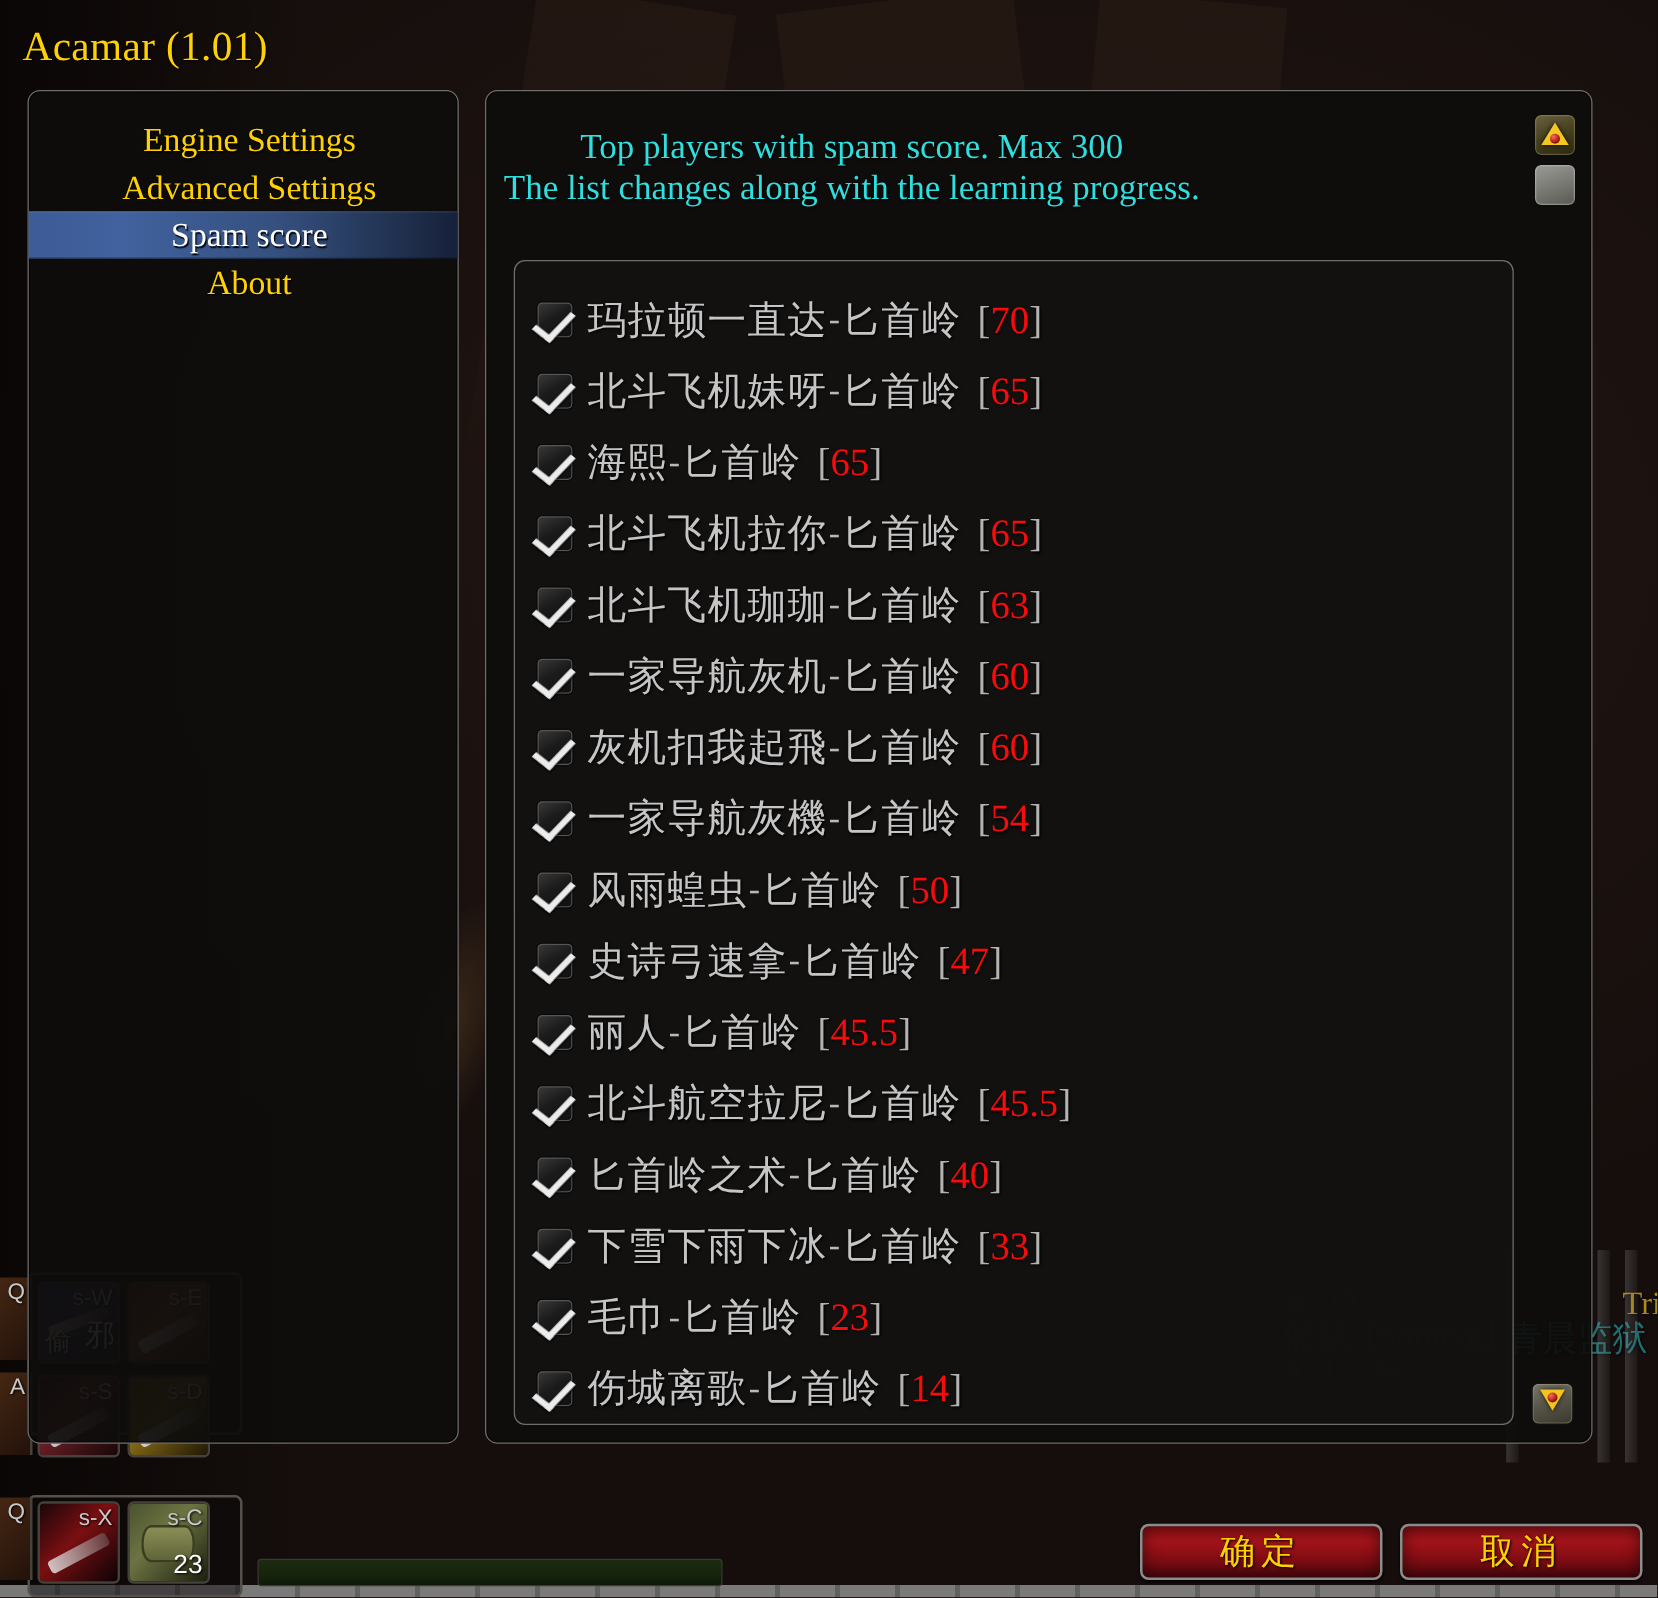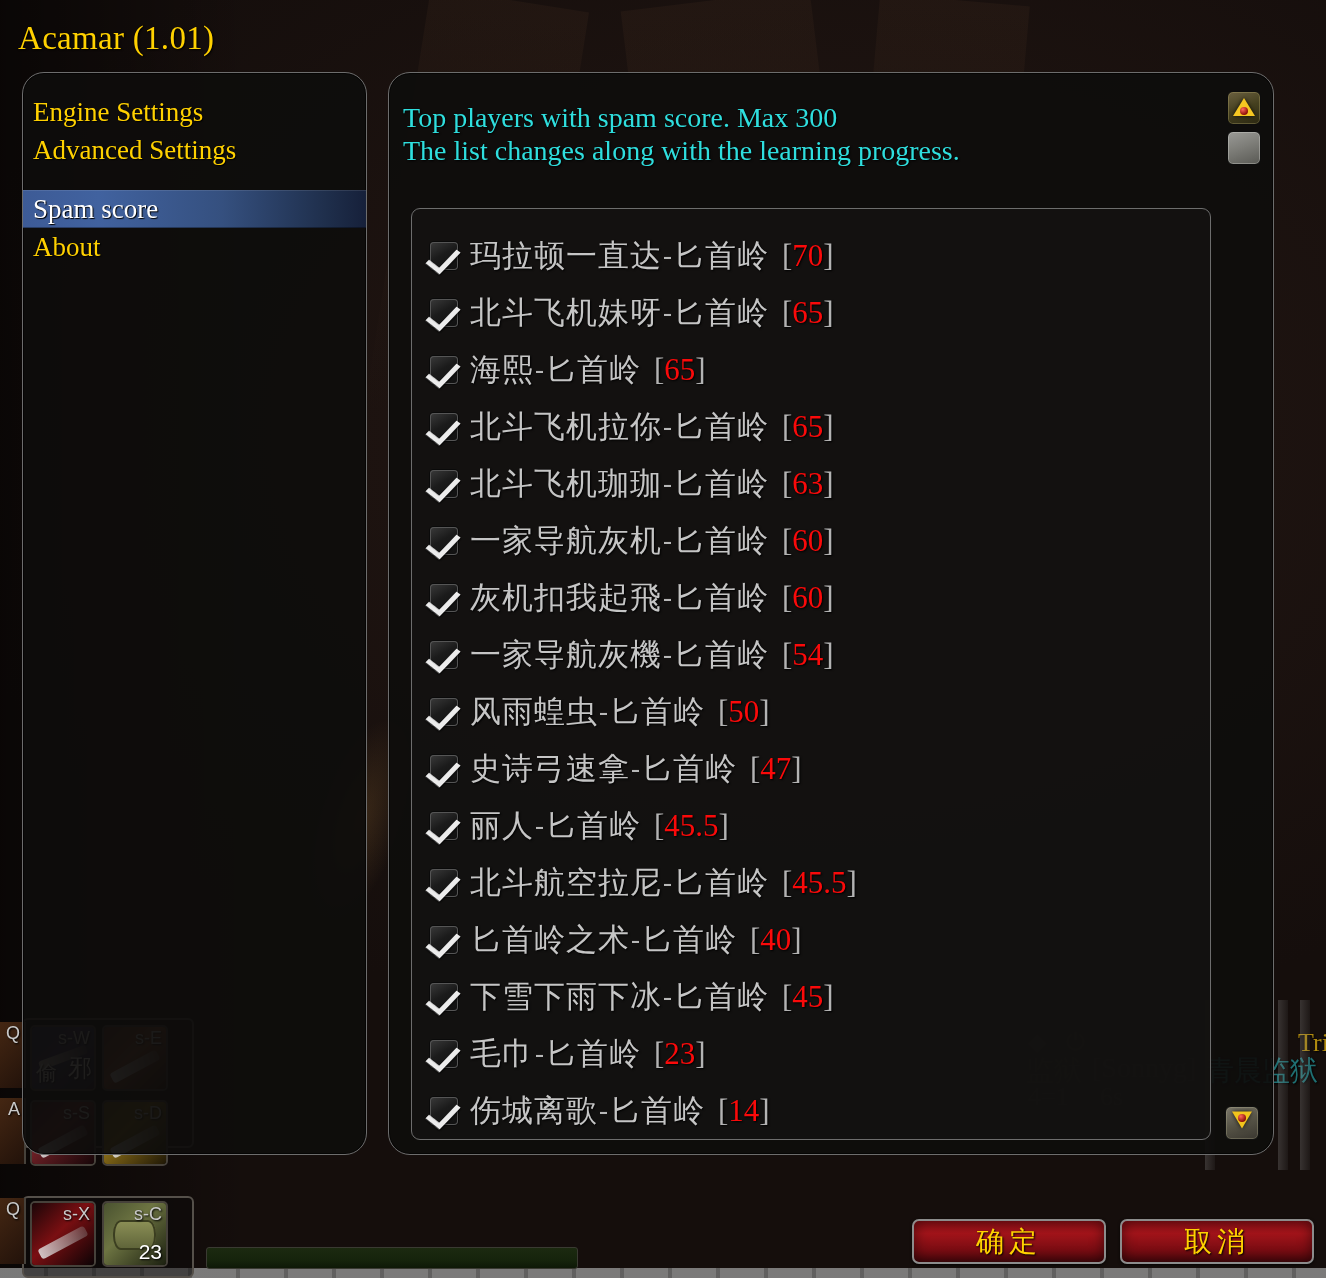--- a/index.html
+++ b/index.html
@@ -54,23 +54,24 @@
     letter-spacing: 0.3px;
     text-shadow: 1px 1px 2px #000;
     z-index: 40;
   }
 
   
   .panel {
     position: absolute;
     background: rgba(14,13,12,0.93);
     border: 1px solid #6d6d6d;
-    border-radius: 22px;
+    border-radius: 10px;
     box-shadow: inset 0 0 0 1px rgba(0,0,0,0.6);
     z-index: 30;
+    text-align: center;
   }
 
   #sidebar-panel {
     left: 22px; top: 72px;
     width: 345px; height: 1083px;
   }
 
   #main-panel {
     left: 388px; top: 72px;
     width: 886px; height: 1083px;
@@ -99,21 +100,20 @@
     cursor: pointer;
     white-space: nowrap;
   }
 
   .sidebar-item.selected {
     color: #ffffff;
     background: linear-gradient(90deg,
       #3d5b96 0%, #41629f 22%, #35507f 58%, #1f2f4c 88%, #16203a 100%);
     box-shadow: inset 0 1px 0 rgba(255,255,255,0.10),
                 inset 0 -1px 0 rgba(0,0,0,0.35);
-    margin-top: 21px;
   }
 
   
   .header-text {
     position: absolute;
     left: 14px; top: 28px;
     font-size: 28px;
     line-height: 33px;
     color: #2fdede;
     text-shadow: 1px 1px 2px #000;
@@ -609,21 +609,21 @@
             <span class="row-name">匕首岭之术</span>
             <span class="row-sep">-</span>
             <span class="row-realm">匕首岭</span>
             <span class="row-score"><span>[</span><b>40</b><span>]</span></span>
           </div>
           <div class="row">
             <div class="checkbox"></div>
             <span class="row-name">下雪下雨下冰</span>
             <span class="row-sep">-</span>
             <span class="row-realm">匕首岭</span>
-            <span class="row-score"><span>[</span><b>45</b><span>]</span></span>
+            <span class="row-score"><span>[</span><b>33</b><span>]</span></span>
           </div>
           <div class="row">
             <div class="checkbox"></div>
             <span class="row-name">毛巾</span>
             <span class="row-sep">-</span>
             <span class="row-realm">匕首岭</span>
             <span class="row-score"><span>[</span><b>23</b><span>]</span></span>
           </div>
           <div class="row">
             <div class="checkbox"></div>

